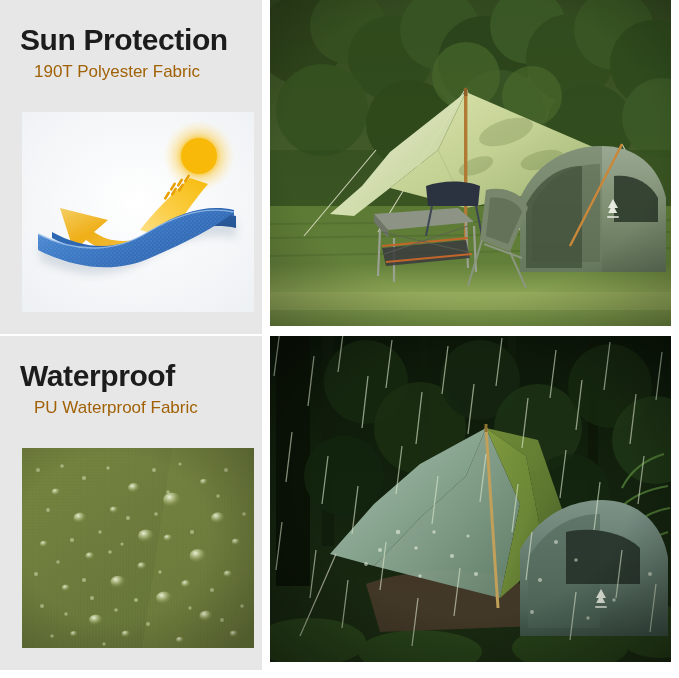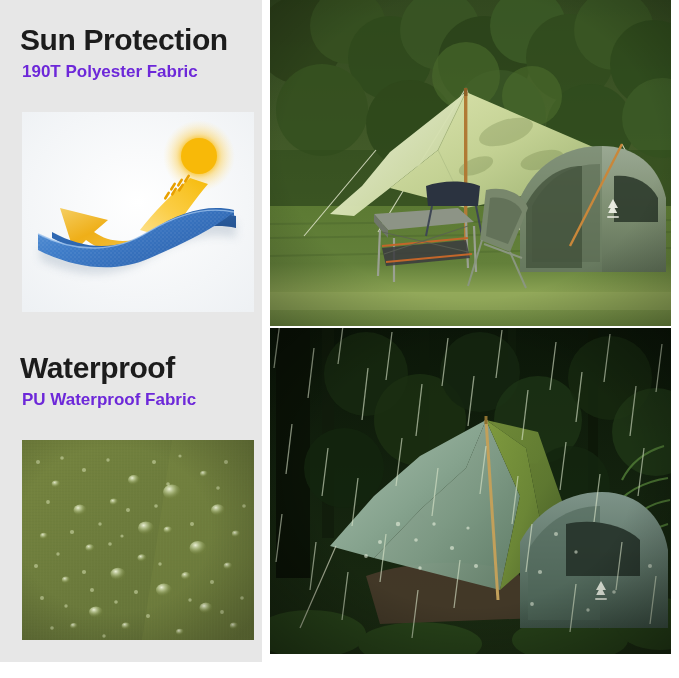--- a/index.html
+++ b/index.html
@@ -22,21 +22,21 @@
   }
 
   
   .row {
     position: absolute;
     left: 0;
     width: 679px;
     height: 334px;
   }
   .row-top    { top: 0; }
-  .row-bottom { top: 328px; }
+  .row-bottom { top: 336px; }
 
   .panel-left {
     position: absolute;
     left: 0;
     top: 0;
     width: 262px;
     height: 334px;
     background: #e7e7e7;
   }
   .panel-right {
@@ -58,24 +58,24 @@
   }
   .feature-title {
     margin: 0;
     font-size: 30px;
     font-weight: bold;
     color: #1c1c1c;
     letter-spacing: -0.4px;
     line-height: 1.05;
   }
   .feature-sub {
-    margin: 6px 0 0 2px;
+    margin: 6px 0 0 14px;
     font-size: 17px;
-    font-weight: bold;
-    color: #6d28d9;
+    font-weight: normal;
+    color: #a16207;
     line-height: 1.2;
   }
 
   
   .illus-card {
     position: absolute;
     left: 22px;
     top: 112px;
     width: 232px;
     height: 200px;

